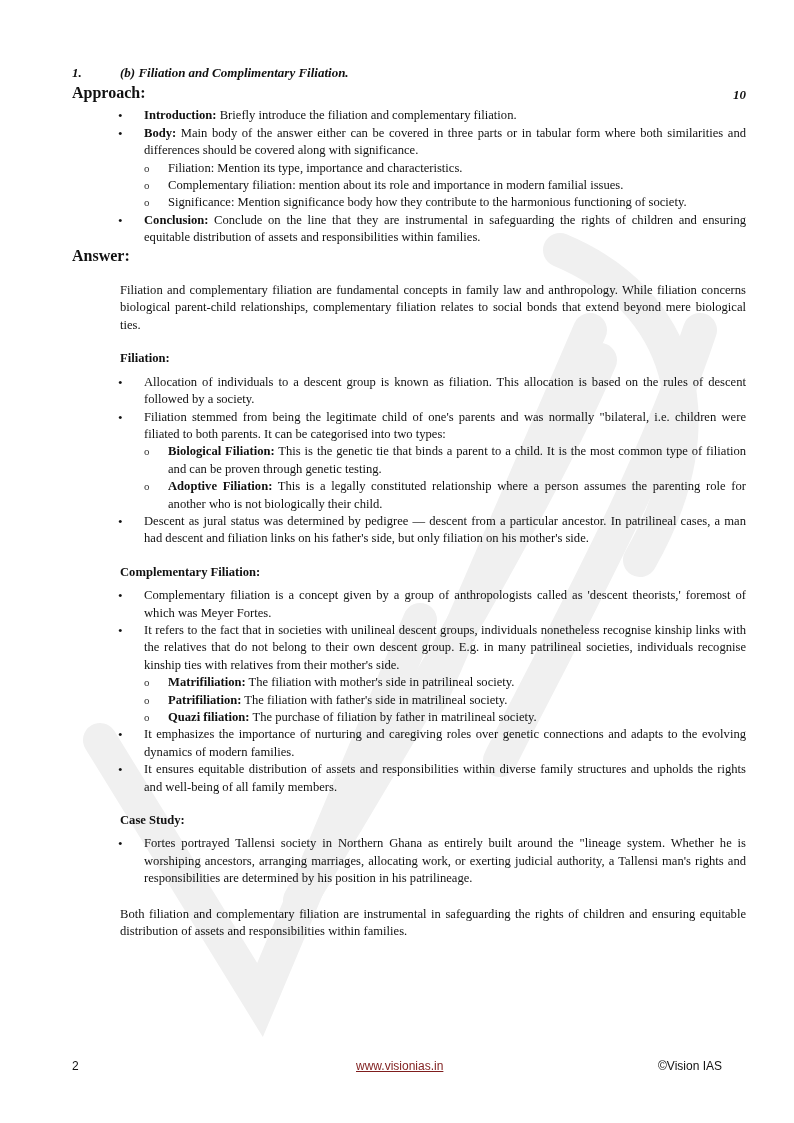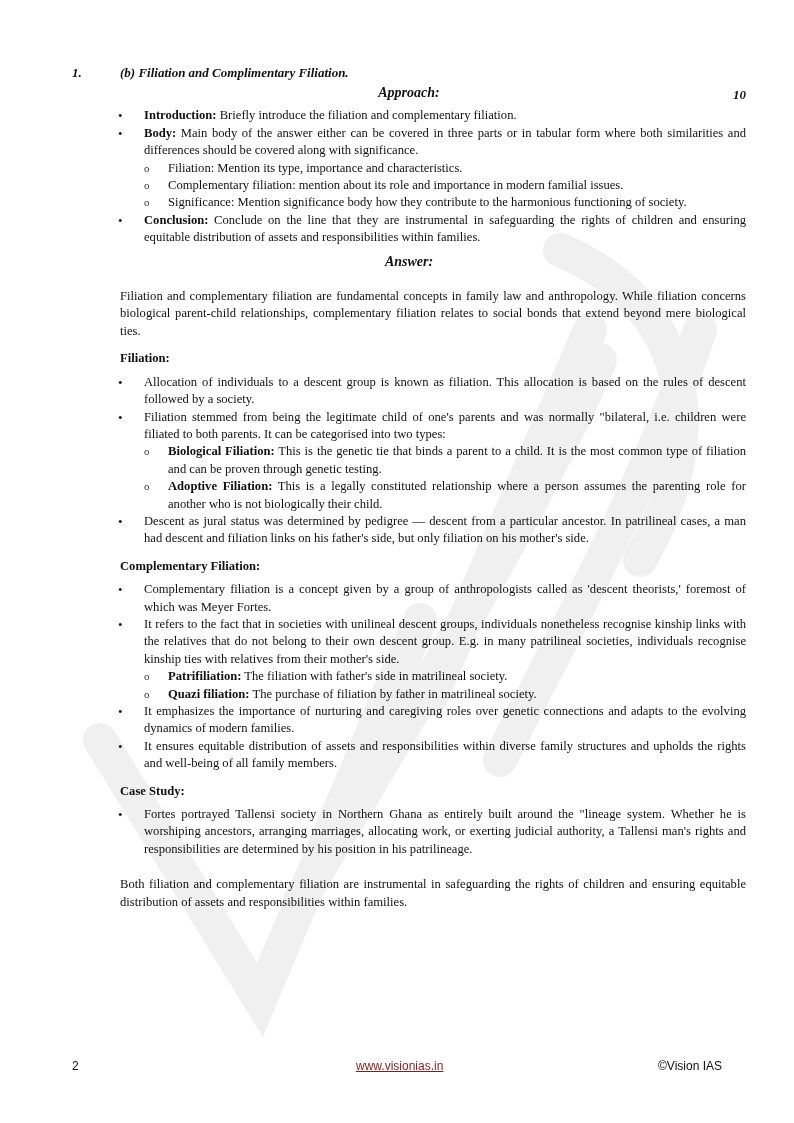--- a/index.html
+++ b/index.html
@@ -4,30 +4,30 @@
 <style>
   html, body { margin: 0; padding: 0; background: #ffffff; }
   body { width: 794px; height: 1123px; position: relative; overflow: hidden;
          font-family: "Liberation Serif", "DejaVu Serif", serif; color: #111; font-size: 12.6px; line-height: 17.4px; }
   .watermark { position: absolute; left: 0; top: 0; width: 794px; height: 1123px; pointer-events: none; z-index: 0; }
   .page { position: absolute; left: 72px; top: 64px; width: 674px; z-index: 1; }
   .qhead { display: flex; font-weight: bold; font-style: italic; font-size: 13px; height: 20px; }
   .qhead .num { width: 48px; }
   .qhead .title { flex: 1; }
   .qhead .marks { width: 30px; text-align: right; margin-top: 22px; }
-  .sect { font-weight: bold; font-style: italic; font-size: 14px; margin: 0 0 6px 0; text-align: center; }
+  .sect { font-weight: bold; font-size: 16px; margin: 0 0 6px 0; }
   ul { margin: 0; padding: 0; list-style: none; }
   .l1 > li { position: relative; padding-left: 72px; text-align: justify; }
   .l1 > li::before { content: "\2022"; position: absolute; left: 46px; top: 0; font-size: 13px; }
   .l2 > li { position: relative; padding-left: 24px; text-align: justify; }
   .l2 > li::before { content: "o"; position: absolute; left: 0; top: 0; font-size: 11px; color: #333; }
-  .approach { margin-bottom: 6px; }
+  .approach { margin-bottom: 0; }
   .indent { padding-left: 48px; text-align: justify; }
   .para { margin: 18px 0 8px 0; }
-  .subhead { font-weight: bold; margin: 10px 0 6px 48px; }
+  .subhead { font-weight: bold; margin: 16px 0 6px 48px; }
   b { font-weight: bold; }
   .footer { position: absolute; top: 1058px; left: 72px; width: 650px; height: 18px; font-family: "Liberation Sans", "DejaVu Sans", sans-serif; font-size: 12px; z-index: 1; }
   .footer .pg { position: absolute; left: 0; }
   .footer .link { position: absolute; left: 284px; color: #7f1d1d; text-decoration: underline; }
   .footer .copy { position: absolute; right: 0; }
 </style>
 </head>
 <body>
 
 <svg class="watermark" viewBox="0 0 794 1123">
@@ -73,20 +73,21 @@
       </ul>
     </li>
     <li>Descent as jural status was determined by pedigree — descent from a particular ancestor. In patrilineal cases, a man had descent and filiation links on his father's side, but only filiation on his mother's side.</li>
   </ul>
 
   <div class="subhead">Complementary Filiation:</div>
   <ul class="l1">
     <li>Complementary filiation is a concept given by a group of anthropologists called as 'descent theorists,' foremost of which was Meyer Fortes.</li>
     <li><span>It refers to the fact that in societies with unilineal descent groups, individuals nonetheless recognise kinship links with the relatives that do not belong to their own descent group. E.g. in many patrilineal societies, individuals recognise kinship ties with relatives from their mother's side.</span>
       <ul class="l2">
+        <li><b>Matrifiliation:</b><span> The filiation with mother's side in patrilineal society.</span></li>
         <li><b>Patrifiliation:</b><span> The filiation with father's side in matrilineal society.</span></li>
         <li><b>Quazi filiation:</b><span> The purchase of filiation by father in matrilineal society.</span></li>
       </ul>
     </li>
     <li>It emphasizes the importance of nurturing and caregiving roles over genetic connections and adapts to the evolving dynamics of modern families.</li>
     <li>It ensures equitable distribution of assets and responsibilities within diverse family structures and upholds the rights and well-being of all family members.</li>
   </ul>
 
   <div class="subhead">Case Study:</div>
   <ul class="l1">

